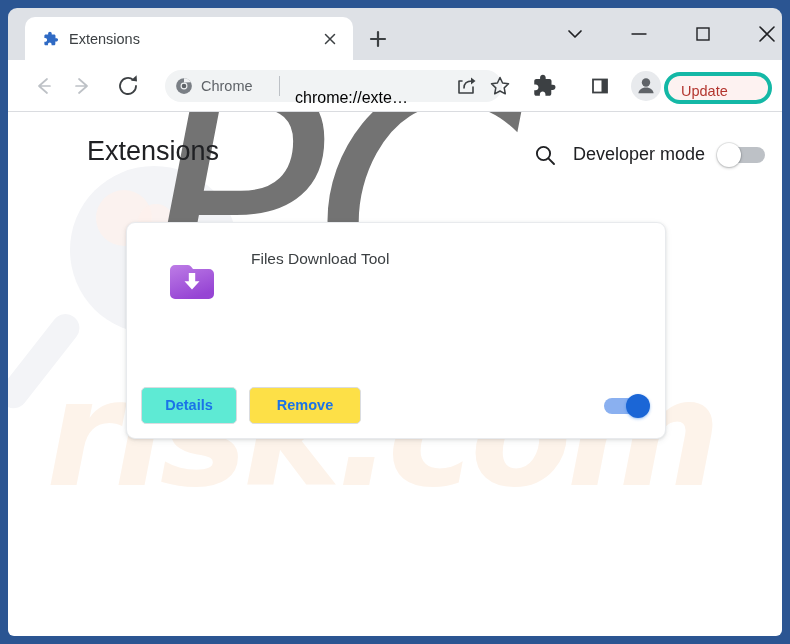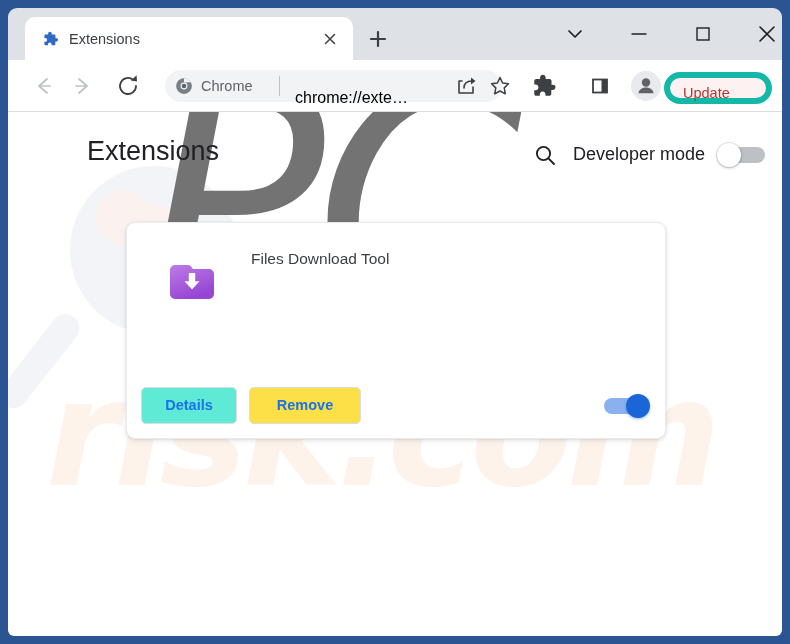--- a/index.html
+++ b/index.html
@@ -149,21 +149,21 @@
     left: 623px; top: 11px;
     width: 30px; height: 30px;
     border-radius: 50%;
     background: #e8eaed;
     cursor: pointer;
   }
   #update-button {
     position: absolute;
     left: 664px; top: 72px;
     width: 108px; height: 32px;
-    border: 6px solid #14b8a6;
+    border: 4px solid #14b8a6;
     border-radius: 16px;
     background: #fdf2f1;
     cursor: pointer;
     box-sizing: border-box;
   }
   #update-label {
     position: absolute;
     left: 13px; top: 6px;
     font-size: 14.5px;
     color: #b3352e;

